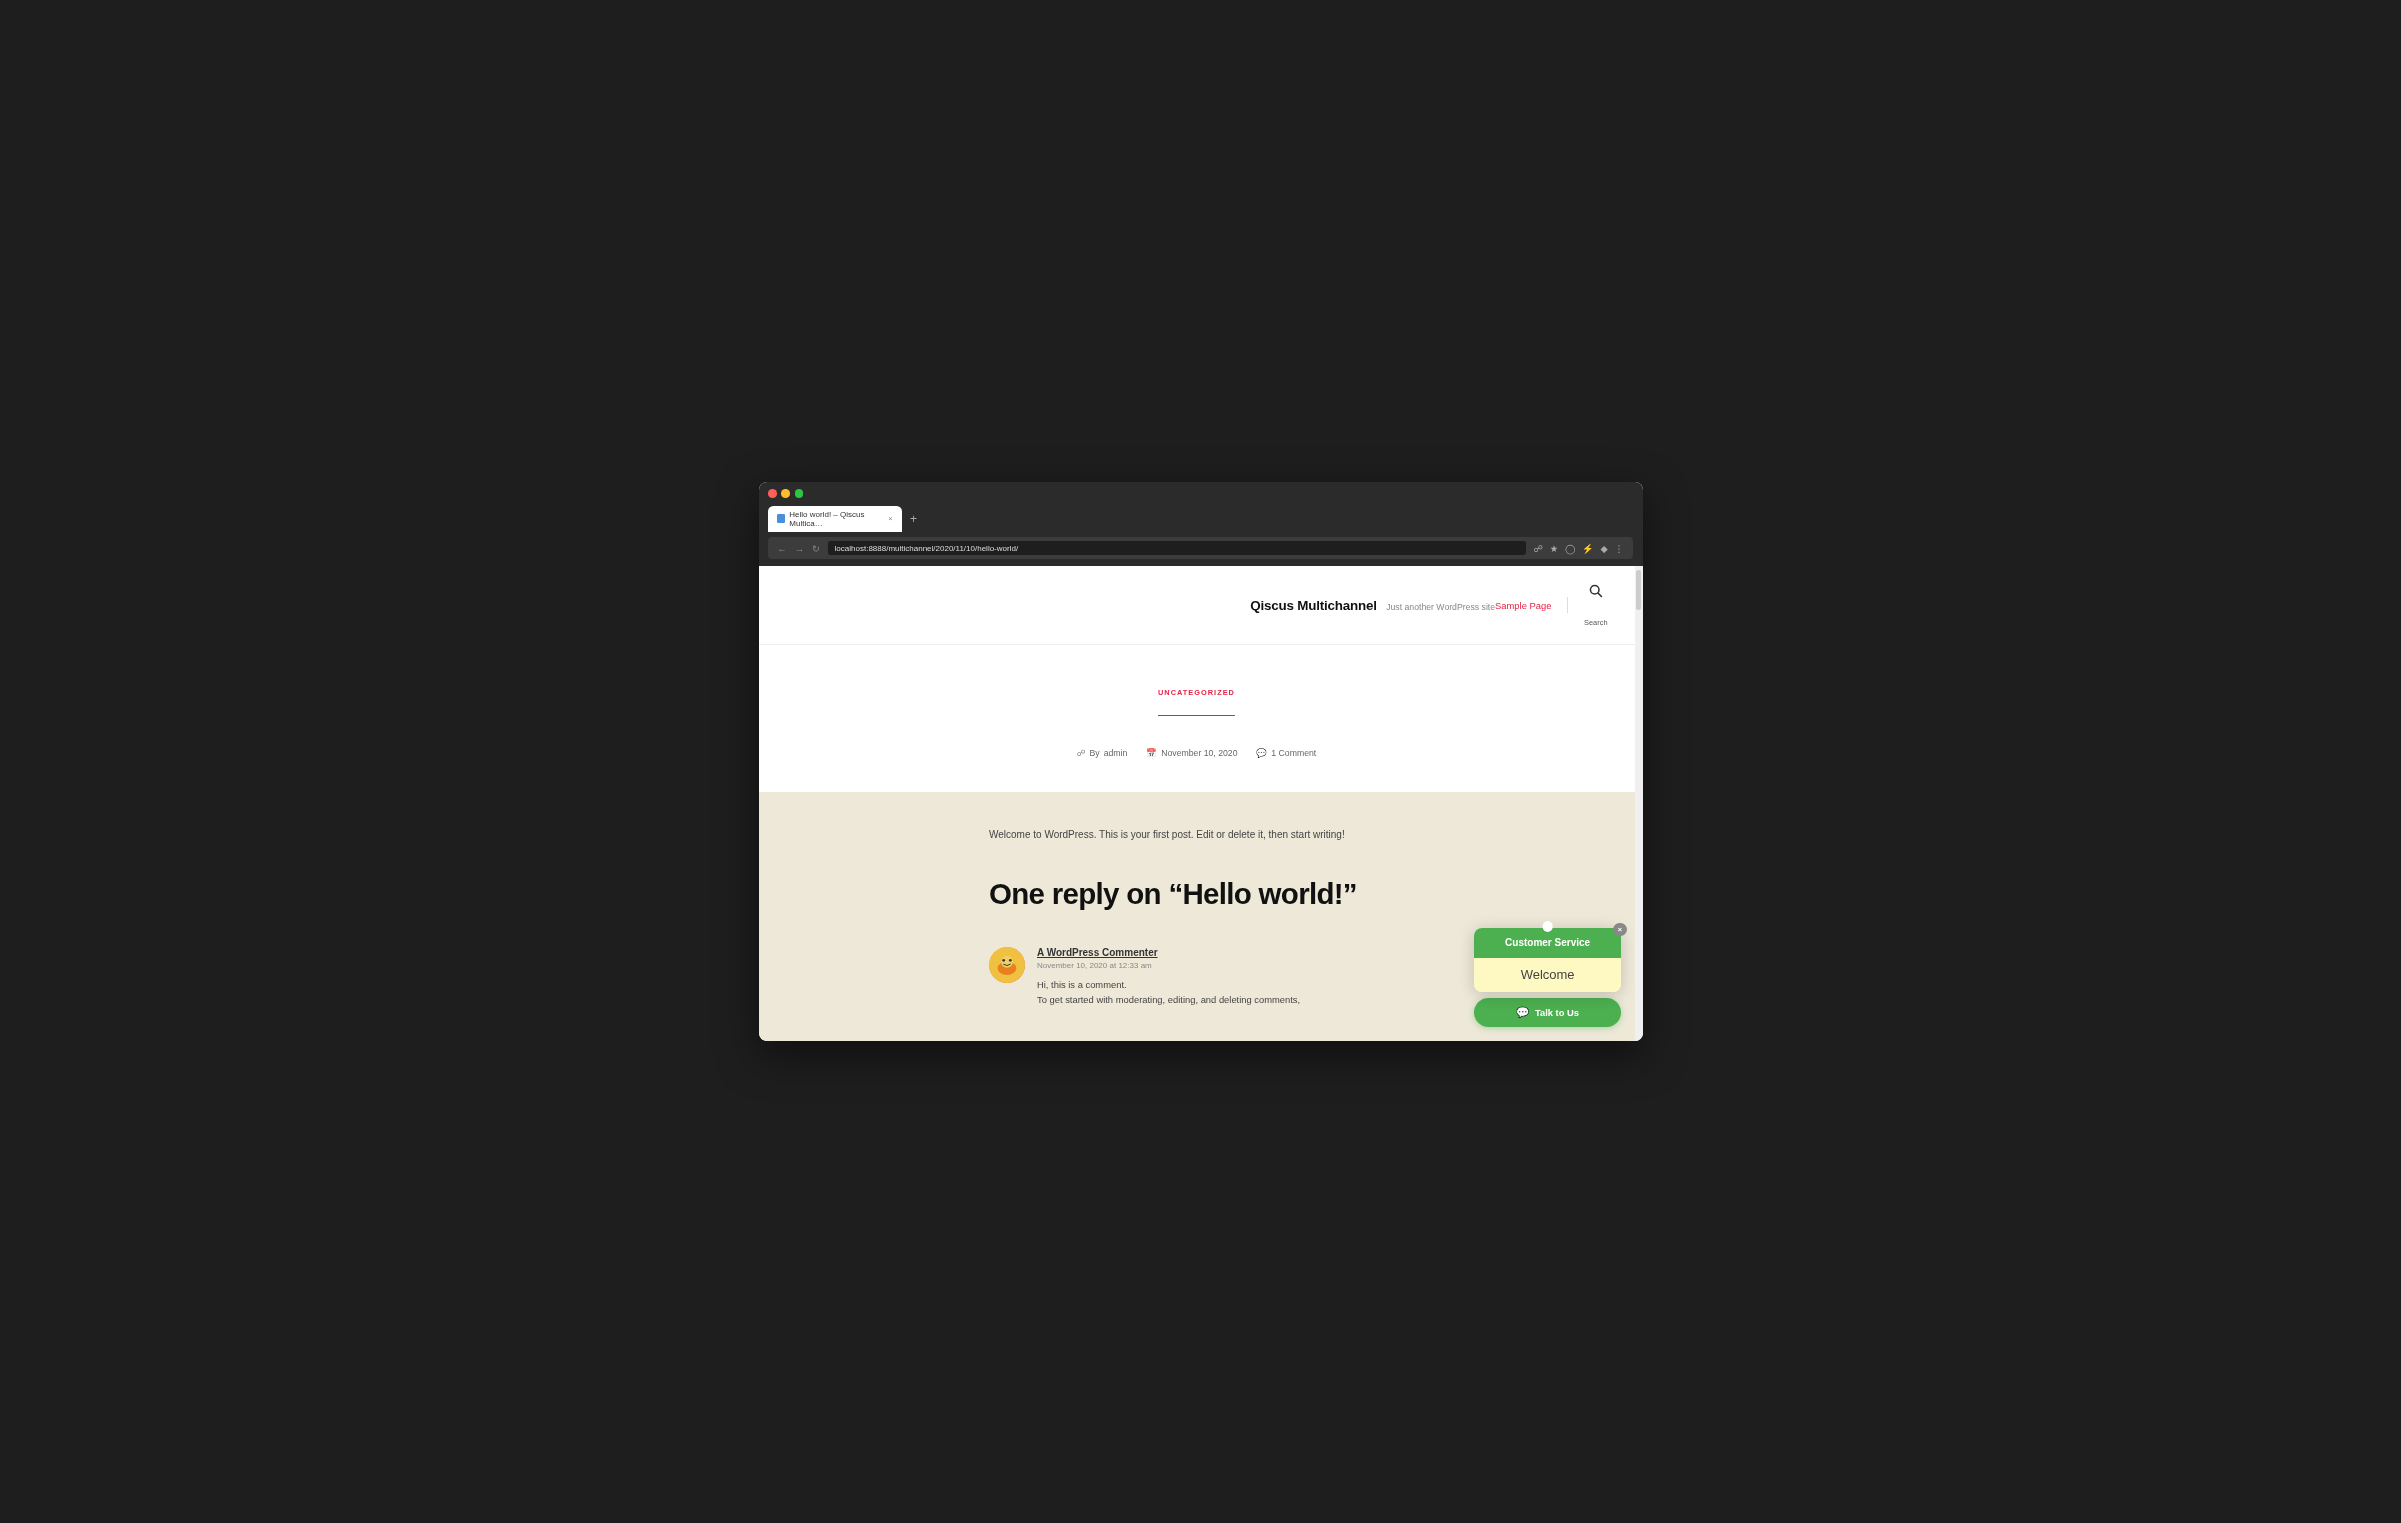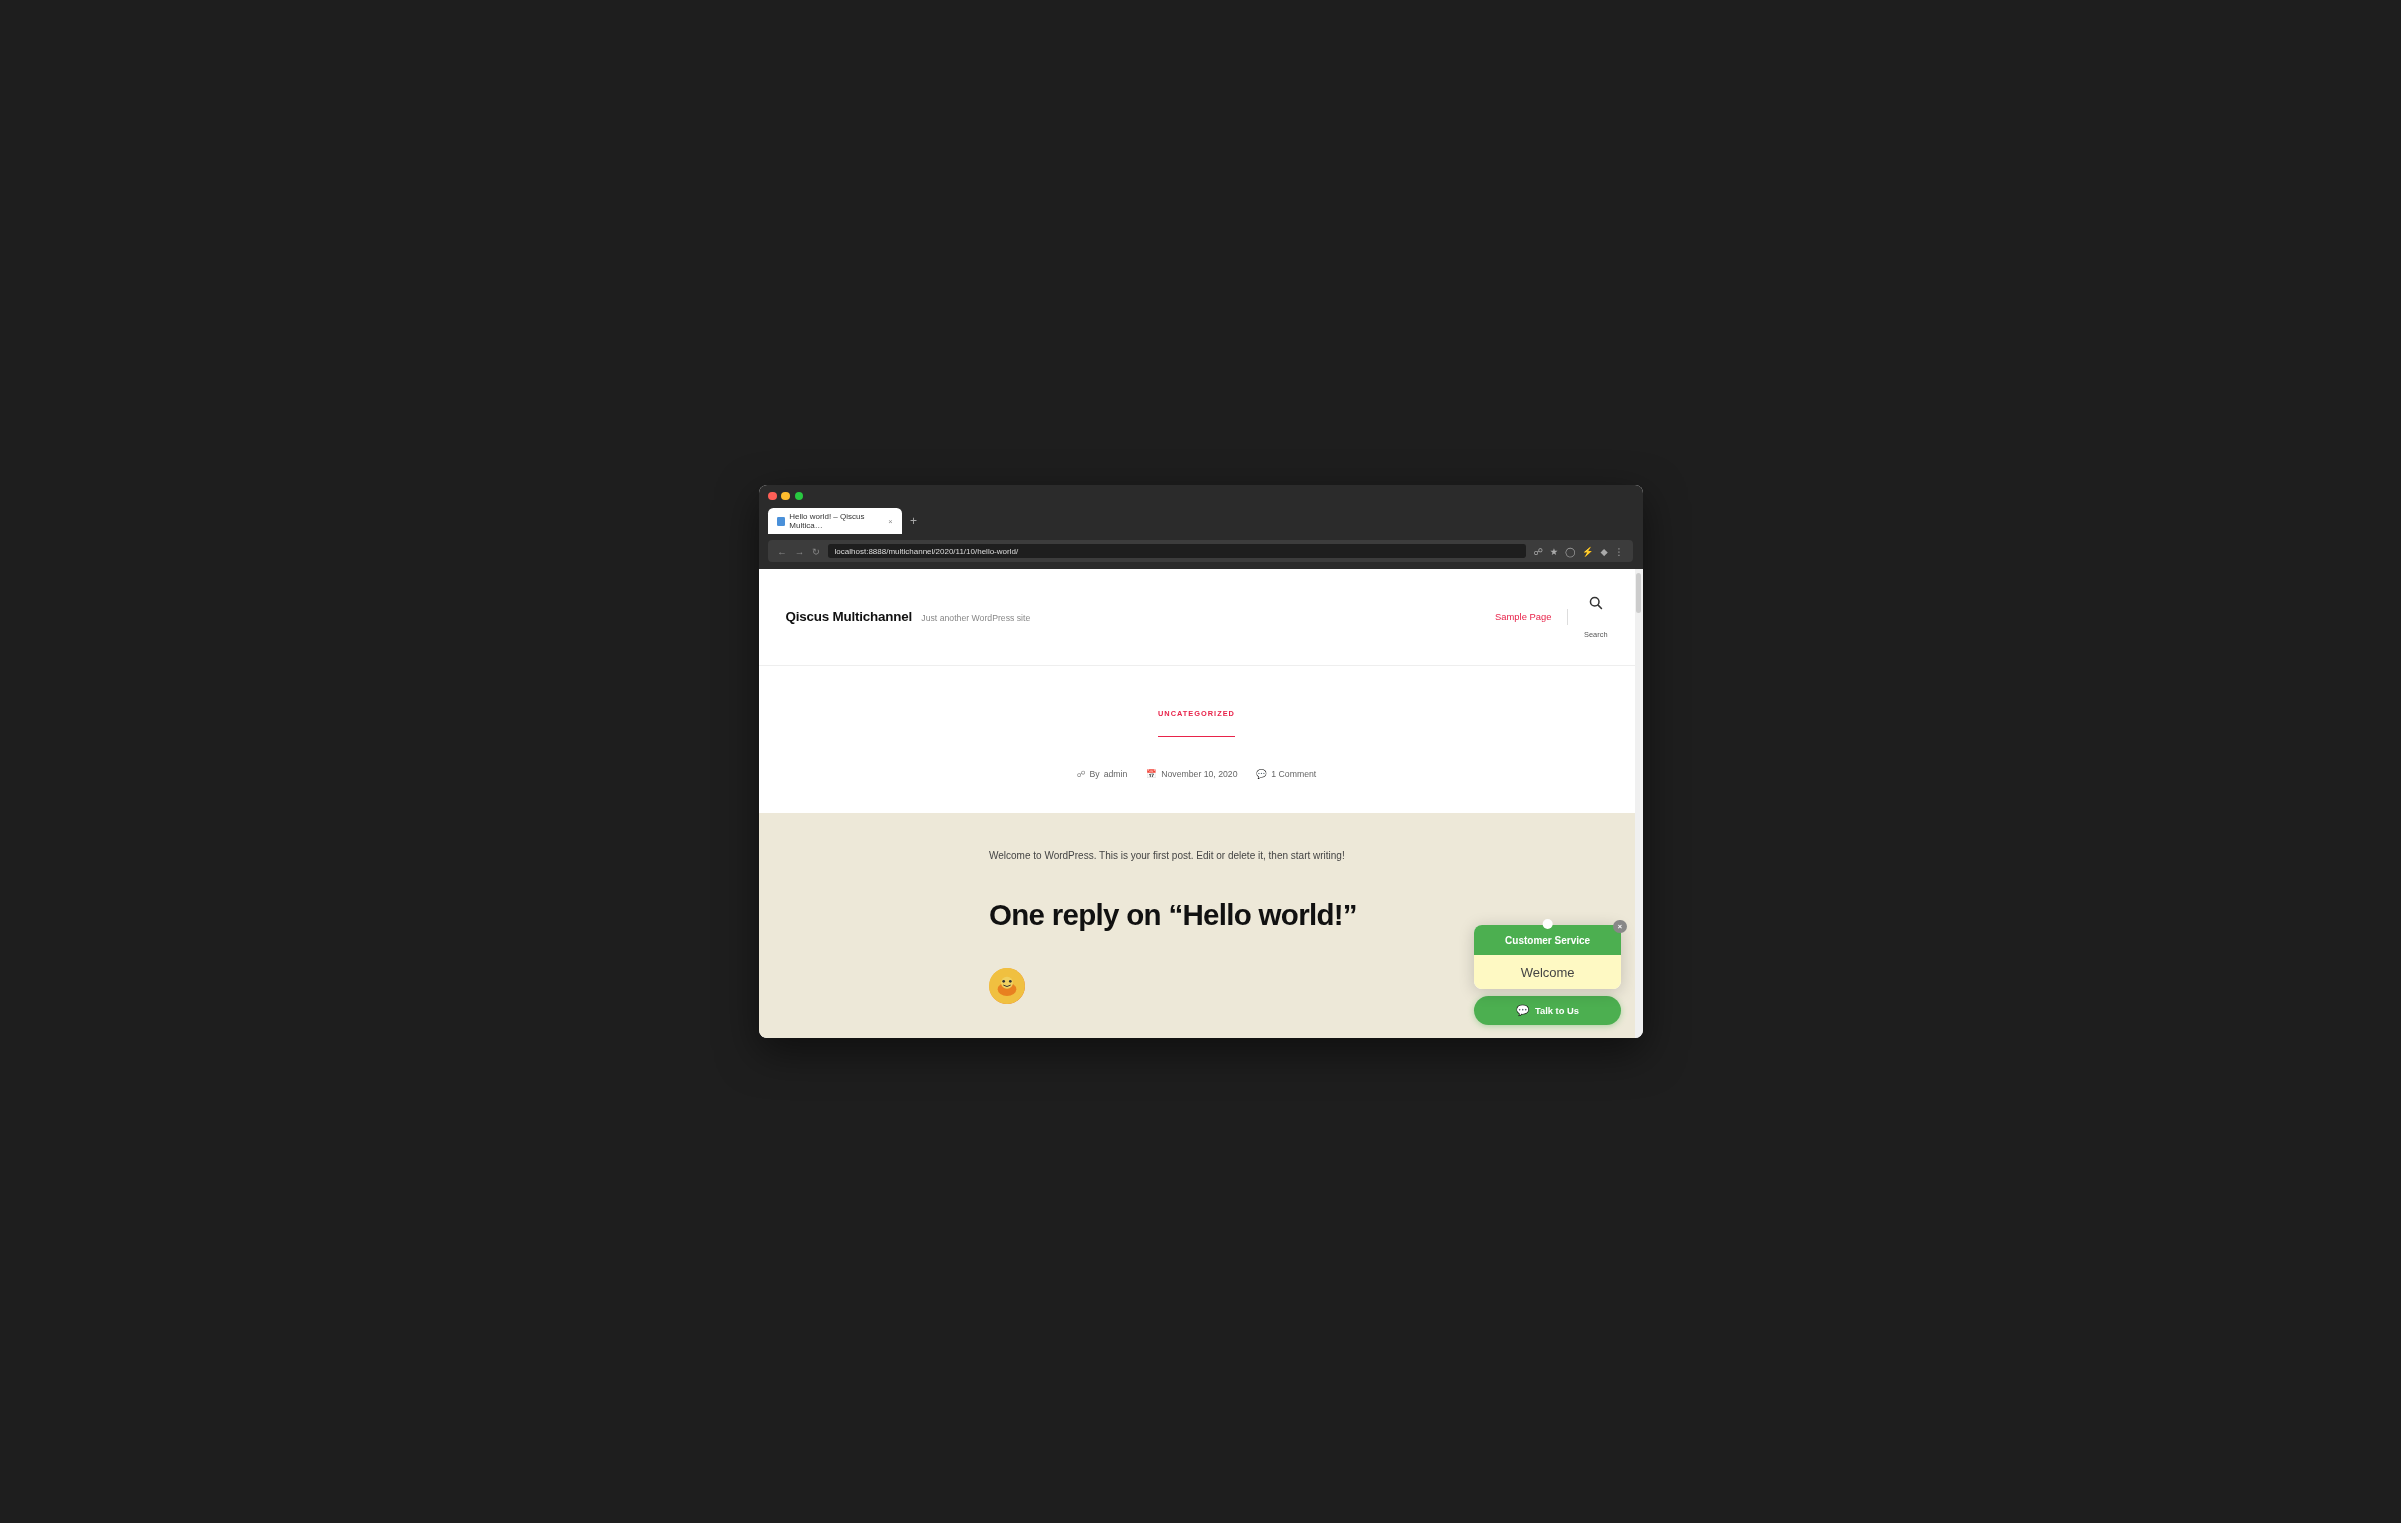--- a/index.html
+++ b/index.html
@@ -145,24 +145,24 @@
       width: 5.4px;
       height: 40px;
       background: #ccc;
       border-radius: 2.7px;
       margin-top: 2.7px;
     }
 
     
     .site-header {
       background: #fff;
-      padding: 26px 27px;
-      display: flex;
-      align-items: center;
-      justify-content: space-between;
+      padding: 17px 27px;
+      display: flex;
+      align-items: center;
+      justify-content: flex-end;
       border-bottom: 0.7px solid #eee;
     }
 
     .site-branding {
       display: flex;
       align-items: baseline;
       gap: 9.4px;
     }
 
     .site-title {
@@ -510,20 +510,28 @@
             <div class="comment-avatar">
               <svg viewBox="0 0 54 54" width="36" height="36">
                 <circle cx="27" cy="27" r="27" fill="#f0c040"></circle>
                 <ellipse cx="27" cy="32" rx="14" ry="10" fill="#e88020"></ellipse>
                 <circle cx="27" cy="22" r="9" fill="#f0d060"></circle>
                 <circle cx="22" cy="20" r="2" fill="#333"></circle>
                 <circle cx="32" cy="20" r="2" fill="#333"></circle>
                 <path d="M22 26 Q27 30 32 26" stroke="#333" stroke-width="1.5" fill="none" stroke-linecap="round"></path>
               </svg>
             </div>
+            <div class="comment-body">
+              <span class="commenter-name">A WordPress Commenter</span>
+              <div class="comment-date">November 10, 2020 at 12:33 am</div>
+              <div class="comment-text">
+                <span>Hi, this is a comment.</span><br>
+                <span>To get started with moderating, editing, and deleting comments,</span>
+              </div>
+            </div>
           </div>
         </div>
 
         <div class="cs-widget">
           <div class="cs-bubble-container">
             <div class="cs-header">
               <span>Customer Service</span>
               <div class="cs-close-btn">×</div>
             </div>
             <div class="cs-body">

